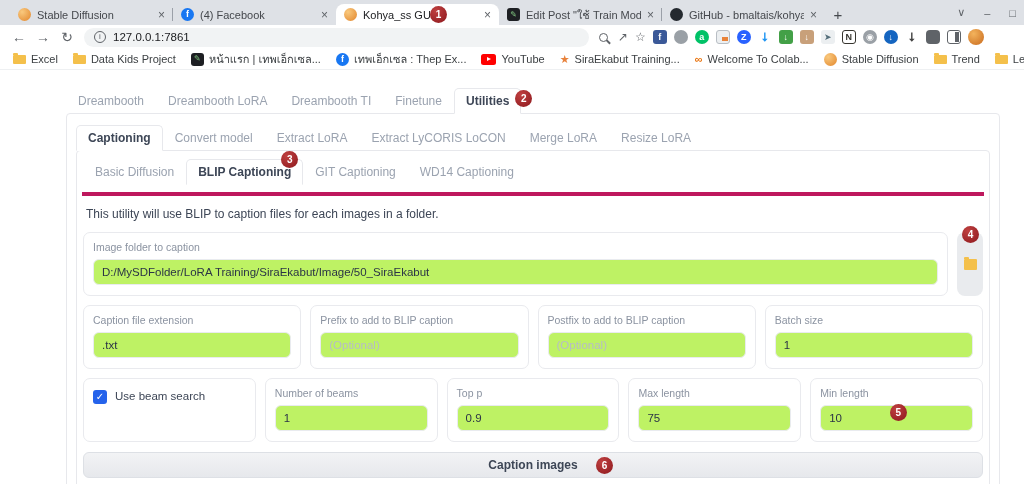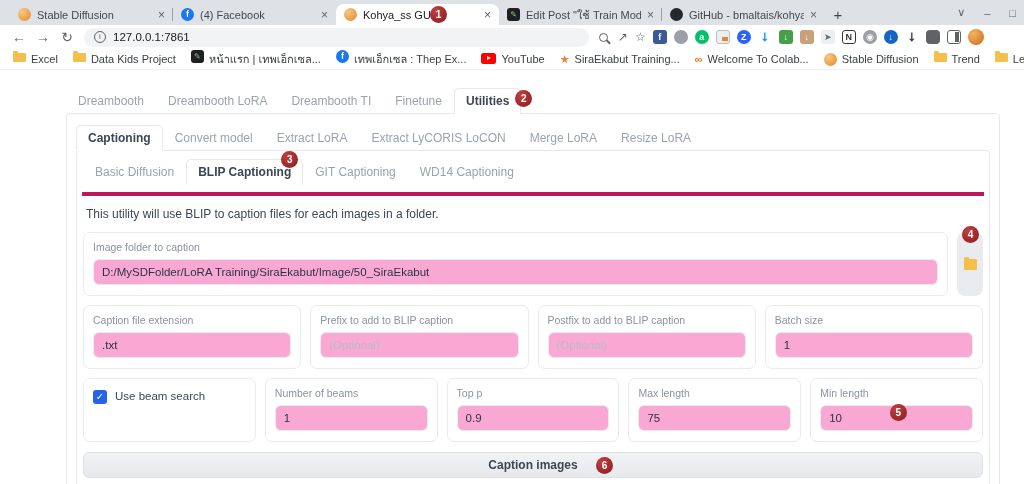--- a/index.html
+++ b/index.html
@@ -26,21 +26,21 @@
 .info{width:12px;height:12px;border:1px solid #5f6368;border-radius:50%;color:#5f6368;font-size:8px;line-height:10px;text-align:center;flex:0 0 12px}
 .url{font-size:11.5px;color:#202124}
 .tbr{display:flex;align-items:center;gap:7px;margin-left:8px}
 .mag{width:9px;height:9px;border:1.5px solid #5f6368;border-radius:50%;position:relative;margin-right:3px}
 .mag::after{content:"";position:absolute;width:5px;height:1.5px;background:#5f6368;transform:rotate(45deg);right:-4px;bottom:-2px}
 .g{color:#5f6368;font-size:12px;line-height:1}
 .xi{width:14px;height:14px;border-radius:3px;display:flex;align-items:center;justify-content:center;font-size:9px;font-weight:700;color:#fff;line-height:1;flex:0 0 14px}
 .xi.round{border-radius:50%}
 .avatar{width:16px;height:16px;border-radius:50%;background:radial-gradient(circle at 35% 30%,#f3b35c,#c96b1e);flex:0 0 16px}
 .bookbar{height:21px;background:#fff;display:flex;align-items:center;gap:15px;padding:0 13px;font-size:11px;color:#3c4043;border-bottom:1px solid #eef0f2}
-.bm{display:flex;align-items:flex-start;gap:5px;white-space:nowrap;cursor:pointer}
+.bm{display:flex;align-items:center;gap:5px;white-space:nowrap;cursor:pointer}
 .folder{width:13px;height:9px;background:#f4c04b;border-radius:1px;position:relative;flex:0 0 13px}
 .folder::before{content:"";position:absolute;top:-2px;left:0;width:5px;height:2px;background:#f4c04b;border-radius:1px 1px 0 0}
 .yt{width:15px;height:11px;background:#f00;border-radius:2.5px;position:relative;flex:0 0 15px}
 .yt::after{content:"";position:absolute;left:5.5px;top:3px;border-left:4px solid #fff;border-top:2.5px solid transparent;border-bottom:2.5px solid transparent}
 .colab{color:#e8710a;font-weight:700;font-size:11px}
 .train{color:#e8823c;font-size:11px}
 .bmsep{width:1px;height:12px;background:#d0d3d8}
 
 .page{position:absolute;left:0;top:70px;width:1024px;height:414px;background:#fff}
 .gradio{position:absolute;left:66px;top:18px;width:934px}
@@ -49,21 +49,21 @@
 .titem.active{background:#fff;border-color:#e7e8ec;border-bottom-color:#fff;border-radius:5px 5px 0 0;color:#3d4656;font-weight:700}
 .panel{border:1px solid #e7e8ec;border-radius:4px;background:#fff;position:relative;z-index:1}
 .p1{padding:9px 9px 16px;min-height:369px}
 .p1 .tabrow{margin-top:2px}
 .p2{padding:6px 6px 3px;margin-top:0}
 .p3{border:none;border-top:4px solid #be185d;border-radius:0;padding:2px 1px 6px;margin:8px -1px}
 .desc{font-size:12px;color:#3d4656;padding:9px 3px 11px}
 .row{display:flex;gap:9px;margin-bottom:9px;align-items:stretch}
 .group{border:1px solid #e9eaee;border-radius:7px;padding:8px 9px 10px;background:#fff;flex:1;position:relative}
 .glabel{font-size:10.5px;color:#8b93a1;margin-bottom:6px}
-.ginput{width:100%;height:26px;border:1px solid #e9ebef;border-radius:6px;padding:8px 8px;font-size:11.5px;color:#2b3446;background:#f9a8d4;font-family:inherit;outline:none}
+.ginput{width:100%;height:26px;border:1px solid #e9ebef;border-radius:6px;padding:8px 8px;font-size:11.5px;color:#2b3446;background:#bef264;font-family:inherit;outline:none}
 .ginput::placeholder{color:#b6bcc6}
 .folderbtn{flex:0 0 26px;background:#e9ebee;border-radius:8px;display:flex;align-items:center;justify-content:center;cursor:pointer;position:relative;border:none}
 .folderbtn .folder{width:15px;height:11px}
 .gcheck{display:flex;align-items:flex-start;gap:8px;padding-top:11px}
 .checkbox{width:14px;height:14px;background:#2563eb;border-radius:3px;color:#fff;font-size:10px;line-height:14px;text-align:center;flex:0 0 14px;cursor:pointer}
 .cklabel{font-size:11.5px;color:#3d4656}
 .bigbtn{width:100%;height:26px;background:linear-gradient(#f2f3f5,#e6e8ec);border:1px solid #dde0e5;border-radius:6px;font-weight:700;font-size:12px;color:#3d4656;font-family:Liberation Sans, sans-serif;cursor:pointer;position:relative;margin-top:1px}
 
 .badge{position:absolute;width:17px;height:17px;border-radius:50%;background:radial-gradient(circle at 35% 28%,#bf4040,#8d181d);color:#fff;font-size:10px;font-weight:700;display:flex;align-items:center;justify-content:center;z-index:60;line-height:1}
 .b1{right:52px;top:2px}

